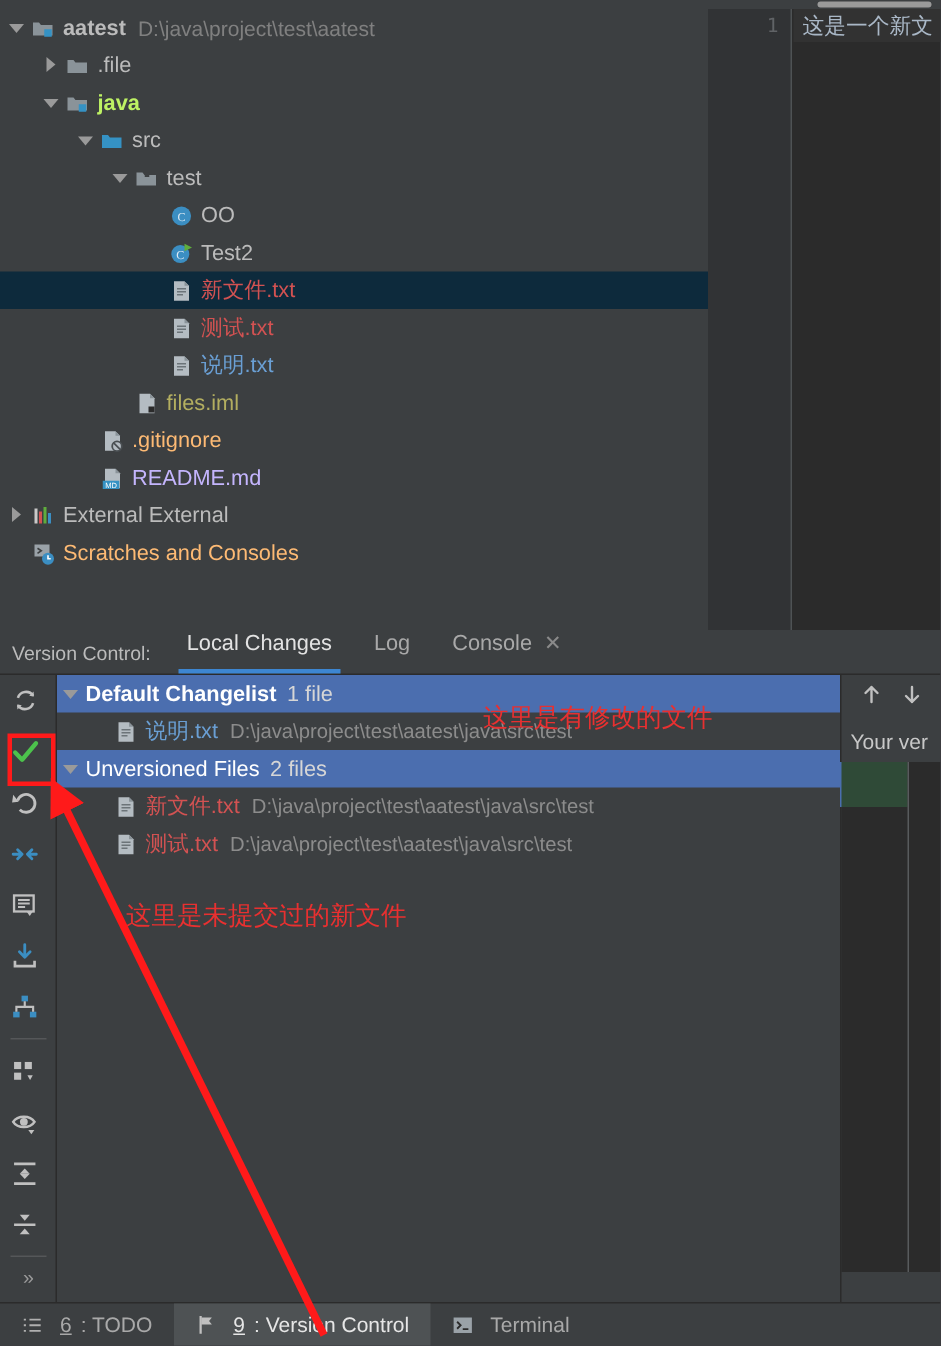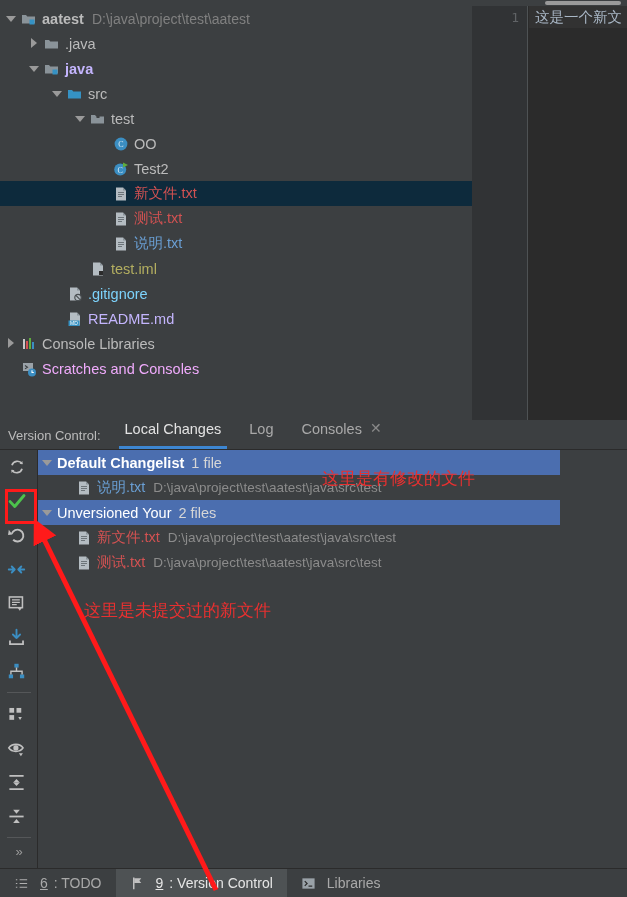--- a/index.html
+++ b/index.html
@@ -215,32 +215,32 @@
         <span class="path-dim">D:\java\project\test\aatest</span>
       </div>
       <div class="row">
         <span style="width:29px;flex:0 0 auto"></span>
         <span class="arrow right"></span>
         <span style="display:flex">
           <svg class="ico" width="16" height="16" viewBox="0 0 16 16">
             <path d="M1 4 h4 l1.3 1.6 H14 v7 H1 z" fill="#8a9399"></path>
           </svg>
         </span>
-        <span class="lbl" style="color:#bbbbbb">.java</span>
+        <span class="lbl" style="color:#bbbbbb">.file</span>
       </div>
       <div class="row">
         <span style="width:29px;flex:0 0 auto"></span>
         <span class="arrow down"></span>
         <span style="display:flex">
           <svg class="ico" width="16" height="16" viewBox="0 0 16 16">
             <path d="M1 4 h4 l1.3 1.6 H14 v7 H1 z" fill="#8a9399"></path>
             <rect x="8.5" y="8.5" width="5" height="5" fill="#3592c4"></rect>
           </svg>
         </span>
-        <span class="lbl bold" style="color:#c4b5fd">java</span>
+        <span class="lbl bold" style="color:#bef264">java</span>
       </div>
       <div class="row">
         <span style="width:52px;flex:0 0 auto"></span>
         <span class="arrow down"></span>
         <span style="display:flex">
           <svg class="ico" width="16" height="16" viewBox="0 0 16 16">
             <path d="M1 4 h4 l1.3 1.6 H14 v7 H1 z" fill="#3592c4"></path>
           </svg>
         </span>
         <span class="lbl" style="color:#bbbbbb">src</span>
@@ -324,34 +324,34 @@
       <div class="row">
         <span style="width:75px;flex:0 0 auto"></span>
         <span class="arrow none"></span>
         <span style="display:flex">
           <svg class="ico" width="16" height="16" viewBox="0 0 16 16">
             <path d="M3 1.5 h7 l3 3 v10 H3 z" fill="#b4bcc2"></path>
             <path d="M10 1.5 l3 3 h-3 z" fill="#8a9399"></path>
             <rect x="9" y="10" width="4" height="4" fill="#2b2b2b"></rect>
           </svg>
         </span>
-        <span class="lbl" style="color:#b3ae60">test.iml</span>
+        <span class="lbl" style="color:#b3ae60">files.iml</span>
       </div>
       <div class="row">
         <span style="width:52px;flex:0 0 auto"></span>
         <span class="arrow none"></span>
         <span style="display:flex">
           <svg class="ico" width="16" height="16" viewBox="0 0 16 16">
             <path d="M3 1.5 h7 l3 3 v10 H3 z" fill="#b4bcc2"></path>
             <path d="M10 1.5 l3 3 h-3 z" fill="#8a9399"></path>
             <circle cx="11" cy="11.5" r="3.2" fill="#b4bcc2" stroke="#4a4f52" stroke-width="1.2"></circle>
             <path d="M8.9 9.4 L13.1 13.6" stroke="#4a4f52" stroke-width="1.2"></path>
           </svg>
         </span>
-        <span class="lbl" style="color:#7dd3fc">.gitignore</span>
+        <span class="lbl" style="color:#fdba74">.gitignore</span>
       </div>
       <div class="row">
         <span style="width:52px;flex:0 0 auto"></span>
         <span class="arrow none"></span>
         <span style="display:flex">
           <svg class="ico" width="16" height="16" viewBox="0 0 16 16">
             <path d="M3 1.5 h7 l3 3 v10 H3 z" fill="#b4bcc2"></path>
             <path d="M10 1.5 l3 3 h-3 z" fill="#8a9399"></path>
             <rect x="1.5" y="9.5" width="11" height="5.5" fill="#3592c4"></rect>
             <text x="7" y="14" font-size="5" text-anchor="middle" fill="#ffffff" font-family="Liberation Sans, sans-serif">MD</text>
@@ -363,34 +363,34 @@
         <span style="width:6px;flex:0 0 auto"></span>
         <span class="arrow right"></span>
         <span style="display:flex">
           <svg class="ico" width="16" height="16" viewBox="0 0 16 16">
             <rect x="2" y="3" width="2" height="10" fill="#c9c9c9"></rect>
             <rect x="5" y="5" width="2" height="8" fill="#d25252"></rect>
             <rect x="8" y="2" width="2" height="11" fill="#5fad3d"></rect>
             <rect x="11" y="6" width="2" height="7" fill="#3b8ec2"></rect>
           </svg>
         </span>
-        <span class="lbl" style="color:#bbbbbb">Console Libraries</span>
+        <span class="lbl" style="color:#bbbbbb">External External</span>
       </div>
       <div class="row">
         <span style="width:6px;flex:0 0 auto"></span>
         <span class="arrow none"></span>
         <span style="display:flex">
           <svg class="ico" width="16" height="16" viewBox="0 0 16 16">
             <path d="M2 2 h10 v8 H2 z" fill="#9aa2a8"></path>
             <path d="M4 4.5 L6.5 6.2 L4 7.9" stroke="#3c3f41" stroke-width="1.1" fill="none"></path>
             <circle cx="11" cy="11.5" r="4" fill="#3b8ec2"></circle>
             <path d="M11 9.2 V11.5 h1.8" stroke="#ffffff" stroke-width="1.1" fill="none"></path>
           </svg>
         </span>
-        <span class="lbl" style="color:#f0abfc">Scratches and Consoles</span>
+        <span class="lbl" style="color:#fdba74">Scratches and Consoles</span>
       </div>
     </div>
 
   <div class="editor">
     <div class="gutter">
       <div class="lineno">1</div>
     </div>
     <div class="code-line">这是一个新文</div>
   </div>
 
@@ -399,21 +399,21 @@
     <div class="vc-header">
       <div class="vc-title">Version Control:</div>
       <div id="vc-tabs" style="display:flex;align-items:flex-end;">
           <div class="vc-tab active">
             <span>Local Changes</span>
           </div>
           <div class="vc-tab">
             <span>Log</span>
           </div>
           <div class="vc-tab">
-            <span>Consoles</span>
+            <span>Console</span>
             <span class="tab-close">✕</span>
           </div>
         </div>
     </div>
 
     <div class="vc-toolbar" id="vc-toolbar">
         <div class="tb-btn">
           <svg class="ico" width="18" height="18" viewBox="0 0 16 16">
             <path d="M3.5 6.5 A5 5 0 0 1 12.5 5.2" stroke="#c0c0c0" stroke-width="1.5" fill="none"></path>
             <path d="M12.5 9.5 A5 5 0 0 1 3.5 10.8" stroke="#c0c0c0" stroke-width="1.5" fill="none"></path>
@@ -510,21 +510,21 @@
               <g stroke="#6c7479" stroke-width="1">
                 <path d="M5 6.5 h6 M5 8.5 h6 M5 10.5 h4"></path>
               </g>
             </svg>
           </span>
           <span class="cl-name mod">说明.txt</span>
           <span class="cl-path">D:\java\project\test\aatest\java\src\test</span>
         </div>
         <div class="cl-row group">
           <span class="arrow down"></span>
-          <span style="font-weight:normal;color:#ffffff">Unversioned Your</span>
+          <span style="font-weight:normal;color:#ffffff">Unversioned Files</span>
           <span class="cl-count">2 files</span>
         </div>
         <div class="cl-row">
           <span class="cl-indent"></span>
           <span style="display:flex">
             <svg class="ico" width="16" height="16" viewBox="0 0 16 16">
               <path d="M3 1.5 h7 l3 3 v10 H3 z" fill="#b4bcc2"></path>
               <path d="M10 1.5 l3 3 h-3 z" fill="#8a9399"></path>
               <g stroke="#6c7479" stroke-width="1">
                 <path d="M5 6.5 h6 M5 8.5 h6 M5 10.5 h4"></path>
@@ -543,20 +543,40 @@
               <g stroke="#6c7479" stroke-width="1">
                 <path d="M5 6.5 h6 M5 8.5 h6 M5 10.5 h4"></path>
               </g>
             </svg>
           </span>
           <span class="cl-name">测试.txt</span>
           <span class="cl-path">D:\java\project\test\aatest\java\src\test</span>
         </div>
       </div>
 
+    <div class="vc-preview">
+      <div class="prev-toolbar">
+        <span>
+          <svg width="16" height="16" viewBox="0 0 16 16">
+              <path d="M8 3 L8 13 M8 3 L4 7 M8 3 L12 7" stroke="#c0c0c0" stroke-width="1.6" fill="none" stroke-linecap="round"></path>
+            </svg>
+        </span>
+        <span>
+          <svg width="16" height="16" viewBox="0 0 16 16">
+              <path d="M8 13 L8 3 M8 13 L4 9 M8 13 L12 9" stroke="#c0c0c0" stroke-width="1.6" fill="none" stroke-linecap="round"></path>
+            </svg>
+        </span>
+      </div>
+      <div class="prev-label">Your ver</div>
+      <div class="prev-body">
+        <div class="prev-marker"></div>
+        <div class="prev-added"></div>
+        <div class="prev-caret"></div>
+      </div>
+    </div>
   </div>
 
   <div class="statusbar" id="statusbar">
       <div class="sb-item">
         <span style="display:flex">
           <svg class="ico" width="15" height="15" viewBox="0 0 16 16">
             <g stroke="#b0b0b0" stroke-width="1.3">
               <path d="M2 4 h1.5 M2 8 h1.5 M2 12 h1.5 M6 4 h8 M6 8 h8 M6 12 h8"></path>
             </g>
           </svg>
@@ -575,21 +595,21 @@
         <span>: Version Control</span>
       </div>
       <div class="sb-item">
         <span style="display:flex">
           <svg class="ico" width="15" height="15" viewBox="0 0 16 16">
             <rect x="1.5" y="2.5" width="13" height="11" fill="#9aa2a8"></rect>
             <path d="M4 5.5 L6.5 8 L4 10.5" stroke="#2b2b2b" stroke-width="1.3" fill="none"></path>
             <path d="M8 10.8 h4" stroke="#2b2b2b" stroke-width="1.3"></path>
           </svg>
         </span>
-        <span>Libraries</span>
+        <span>Terminal</span>
       </div>
     </div>
 
   <div class="anno-box" style="left:5px;top:489px;width:32px;height:35px;"></div>
 
   <div class="anno-text" style="left:322px;top:467px;">这里是有修改的文件</div>
 
   <div class="anno-text" style="left:84px;top:599px;">这里是未提交过的新文件</div>
 
   <svg class="anno-svg">

